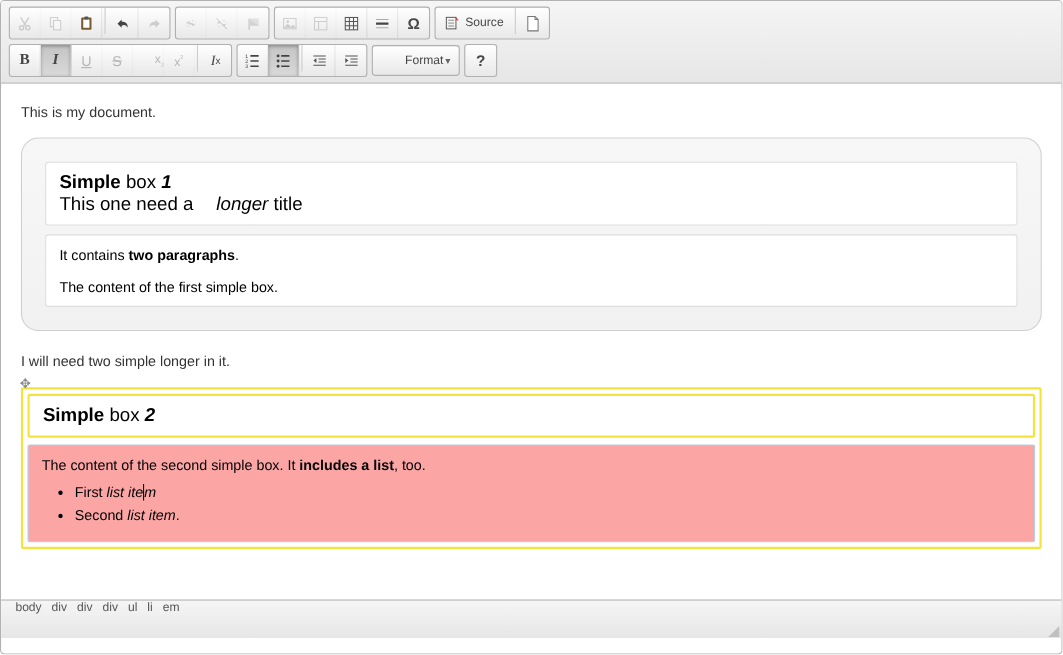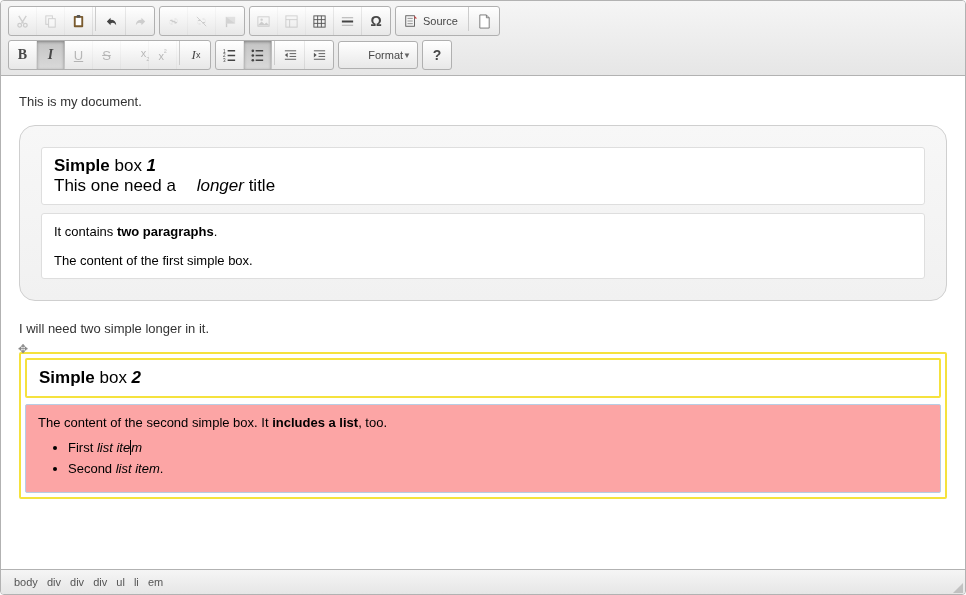--- a/index.html
+++ b/index.html
@@ -35,21 +35,21 @@
 .selected-box .sb2-title { background: #fff; border: 2px solid #f5e23d; border-radius: 2px; padding: 8px 12px; margin-bottom: 6px; font-size: 17px; }
 .selected-box .sb2-title .b { font-weight: bold; }
 .selected-box .sb2-title .i { font-style: italic; font-weight: bold; }
 .selected-box .sb2-body { background: #fca5a5; border: 1px solid #b8cde4; border-radius: 2px; padding: 10px 12px; font-size: 13px; }
 .selected-box .sb2-body p { margin: 0 0 10px 0; }
 .selected-box .sb2-body .b { font-weight: bold; }
 .selected-box .sb2-body ul { margin: 0; padding-left: 30px; }
 .selected-box .sb2-body li { margin: 6px 0; }
 .selected-box .sb2-body li .i { font-style: italic; }
 .caret-cursor { border-right: 1px solid #000; }
-.status-bar { position: absolute; bottom: 0; left: 0; right: 0; height: 25px; background: linear-gradient(#f5f5f5,#e6e6e6); border-top: 1px solid #b2b2b2; display: flex; align-items: center; padding: 0 10px; font-size: 11px; color: #555; }
+.status-bar { position: absolute; bottom: 14px; left: 0; right: 0; height: 35px; background: linear-gradient(#f5f5f5,#e6e6e6); border-top: 1px solid #b2b2b2; display: flex; padding: 0 10px; font-size: 11px; color: #555; }
 .status-bar .pathitem { padding: 0 3px; cursor: pointer; }
 .status-bar .resize { position: absolute; right: 2px; bottom: 1px; width: 0; height: 0; border-left: 10px solid transparent; border-bottom: 10px solid #999; opacity: .5; }
 svg { display: block; }
 ::-webkit-scrollbar { width: 17px; }
 ::-webkit-scrollbar-track { background: #f0f0f0; border-left: 1px solid #ddd; }
 ::-webkit-scrollbar-thumb { background: #c8c8c8; border: 1px solid #a8a8a8; border-radius: 1px; }
 </style>
 </head>
 <body>
 

